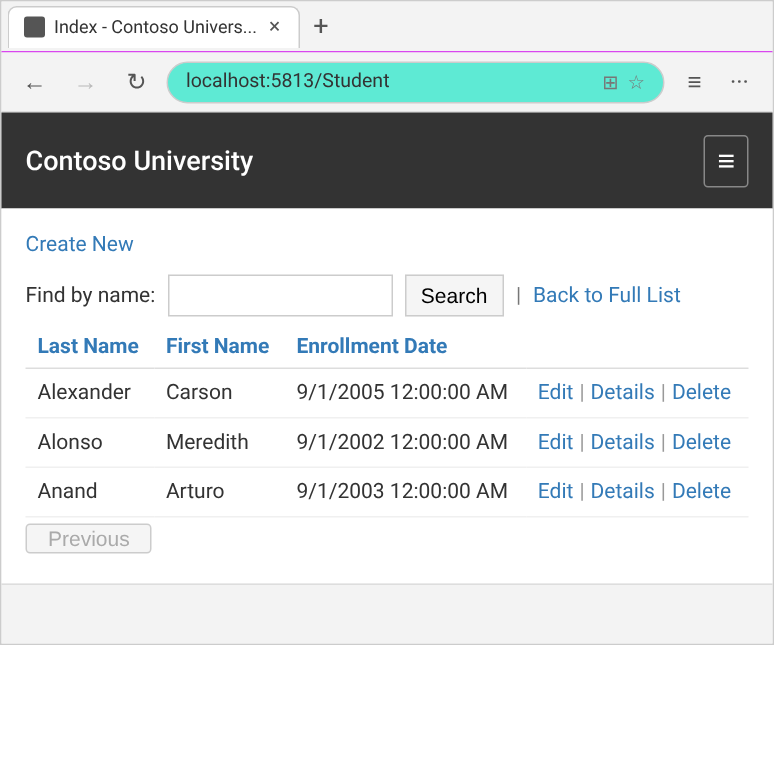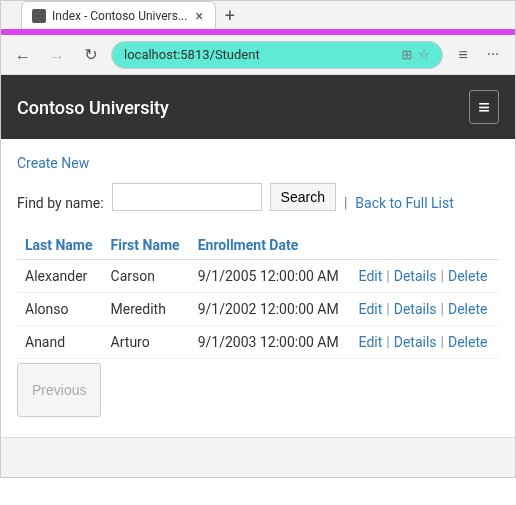--- a/index.html
+++ b/index.html
@@ -2,21 +2,21 @@
 <html><head>
   <meta charset="utf-8">
   <style>
     * { box-sizing: border-box; margin: 0; padding: 0; }
     body { font-family: -apple-system, BlinkMacSystemFont, "Segoe UI", Roboto, Arial, sans-serif; font-size: 14px; background: #fff; width: 516px; }
 
     
     .browser-frame { width: 516px; border: 1px solid #ccc; background: #f3f3f3; }
     .tab-bar {
       display: flex; align-items: center; height: 34px;
-      background: #f3f3f3; border-bottom: 6px solid #d946ef; padding: 0 20px; gap: 0;
+      background: #f3f3f3; border-bottom: 1px solid #d946ef; padding: 0 4px; gap: 0;
     }
     .tab {
       display: flex; align-items: center; background: #fff;
       border: 1px solid #ccc; border-bottom: none;
       padding: 4px 10px; border-radius: 6px 6px 0 0;
       font-size: 12px; gap: 6px; height: 28px; min-width: 160px; max-width: 220px;
     }
     .tab-favicon { width: 14px; height: 14px; background: #555; border-radius: 2px; flex-shrink: 0; }
     .tab-title { flex: 1; overflow: hidden; text-overflow: ellipsis; white-space: nowrap; font-size: 12px; color: #333; }
     .tab-close { cursor: pointer; font-size: 14px; color: #555; line-height: 1; padding: 0 2px; flex-shrink: 0; }
@@ -44,21 +44,21 @@
       padding: 0 16px; height: 64px;
     }
     .nav-title { font-size: 18px; font-weight: 500; color: #fff; }
     .nav-hamburger { font-size: 20px; cursor: pointer; color: #fff; border: 1px solid #888; padding: 4px 8px; border-radius: 3px; }
 
     
     .page-content { padding: 16px 16px 20px 16px; background: #fff; }
     .page-title { font-size: 28px; font-weight: 400; color: #333; margin-bottom: 8px; }
     .create-new-link { color: #337ab7; text-decoration: none; font-size: 14px; display: inline-block; margin-bottom: 12px; }
 
-    .search-bar { display: flex; align-items: flex-end; gap: 8px; margin-bottom: 20px; }
+    .search-bar { display: flex; align-items: center; gap: 8px; margin-bottom: 6px; }
     .find-label { font-size: 14px; color: #333; white-space: nowrap; }
     .search-input {
       border: 1px solid #ccc; padding: 4px 6px; font-size: 14px; height: 28px;
       width: 150px; outline: none;
     }
     .search-btn {
       border: 1px solid #ccc; background: #f5f5f5; padding: 4px 10px;
       font-size: 14px; cursor: pointer; height: 28px;
     }
     .separator { color: #777; font-size: 14px; }
@@ -68,21 +68,21 @@
     table { width: 100%; border-collapse: collapse; }
     th { text-align: left; padding: 6px 8px; font-size: 14px; color: #337ab7; font-weight: bold; border-bottom: 1px solid #ddd; }
     td { padding: 8px 8px; font-size: 14px; color: #333; border-bottom: 1px solid #f0f0f0; }
     .action-links { display: flex; gap: 4px; align-items: center; }
     .action-link { color: #337ab7; text-decoration: none; font-size: 14px; }
     .pipe { color: #999; font-size: 14px; }
 
     
     .pagination { display: flex; gap: 6px; margin-top: 4px; }
     .page-btn {
-      border: 1px solid #ccc; background: #f5f5f5; padding: 18px 14px;
+      border: 1px solid #ccc; background: #f5f5f5; padding: 1px 14px;
       font-size: 14px; cursor: pointer; color: #555; border-radius: 3px;
     }
     .page-btn.disabled { color: #aaa; cursor: default; }
 
     
     .bottom-decor { height: 40px; background: #f3f3f3; border-top: 1px solid #ddd; }
   </style>
 </head>
 <body>
 

